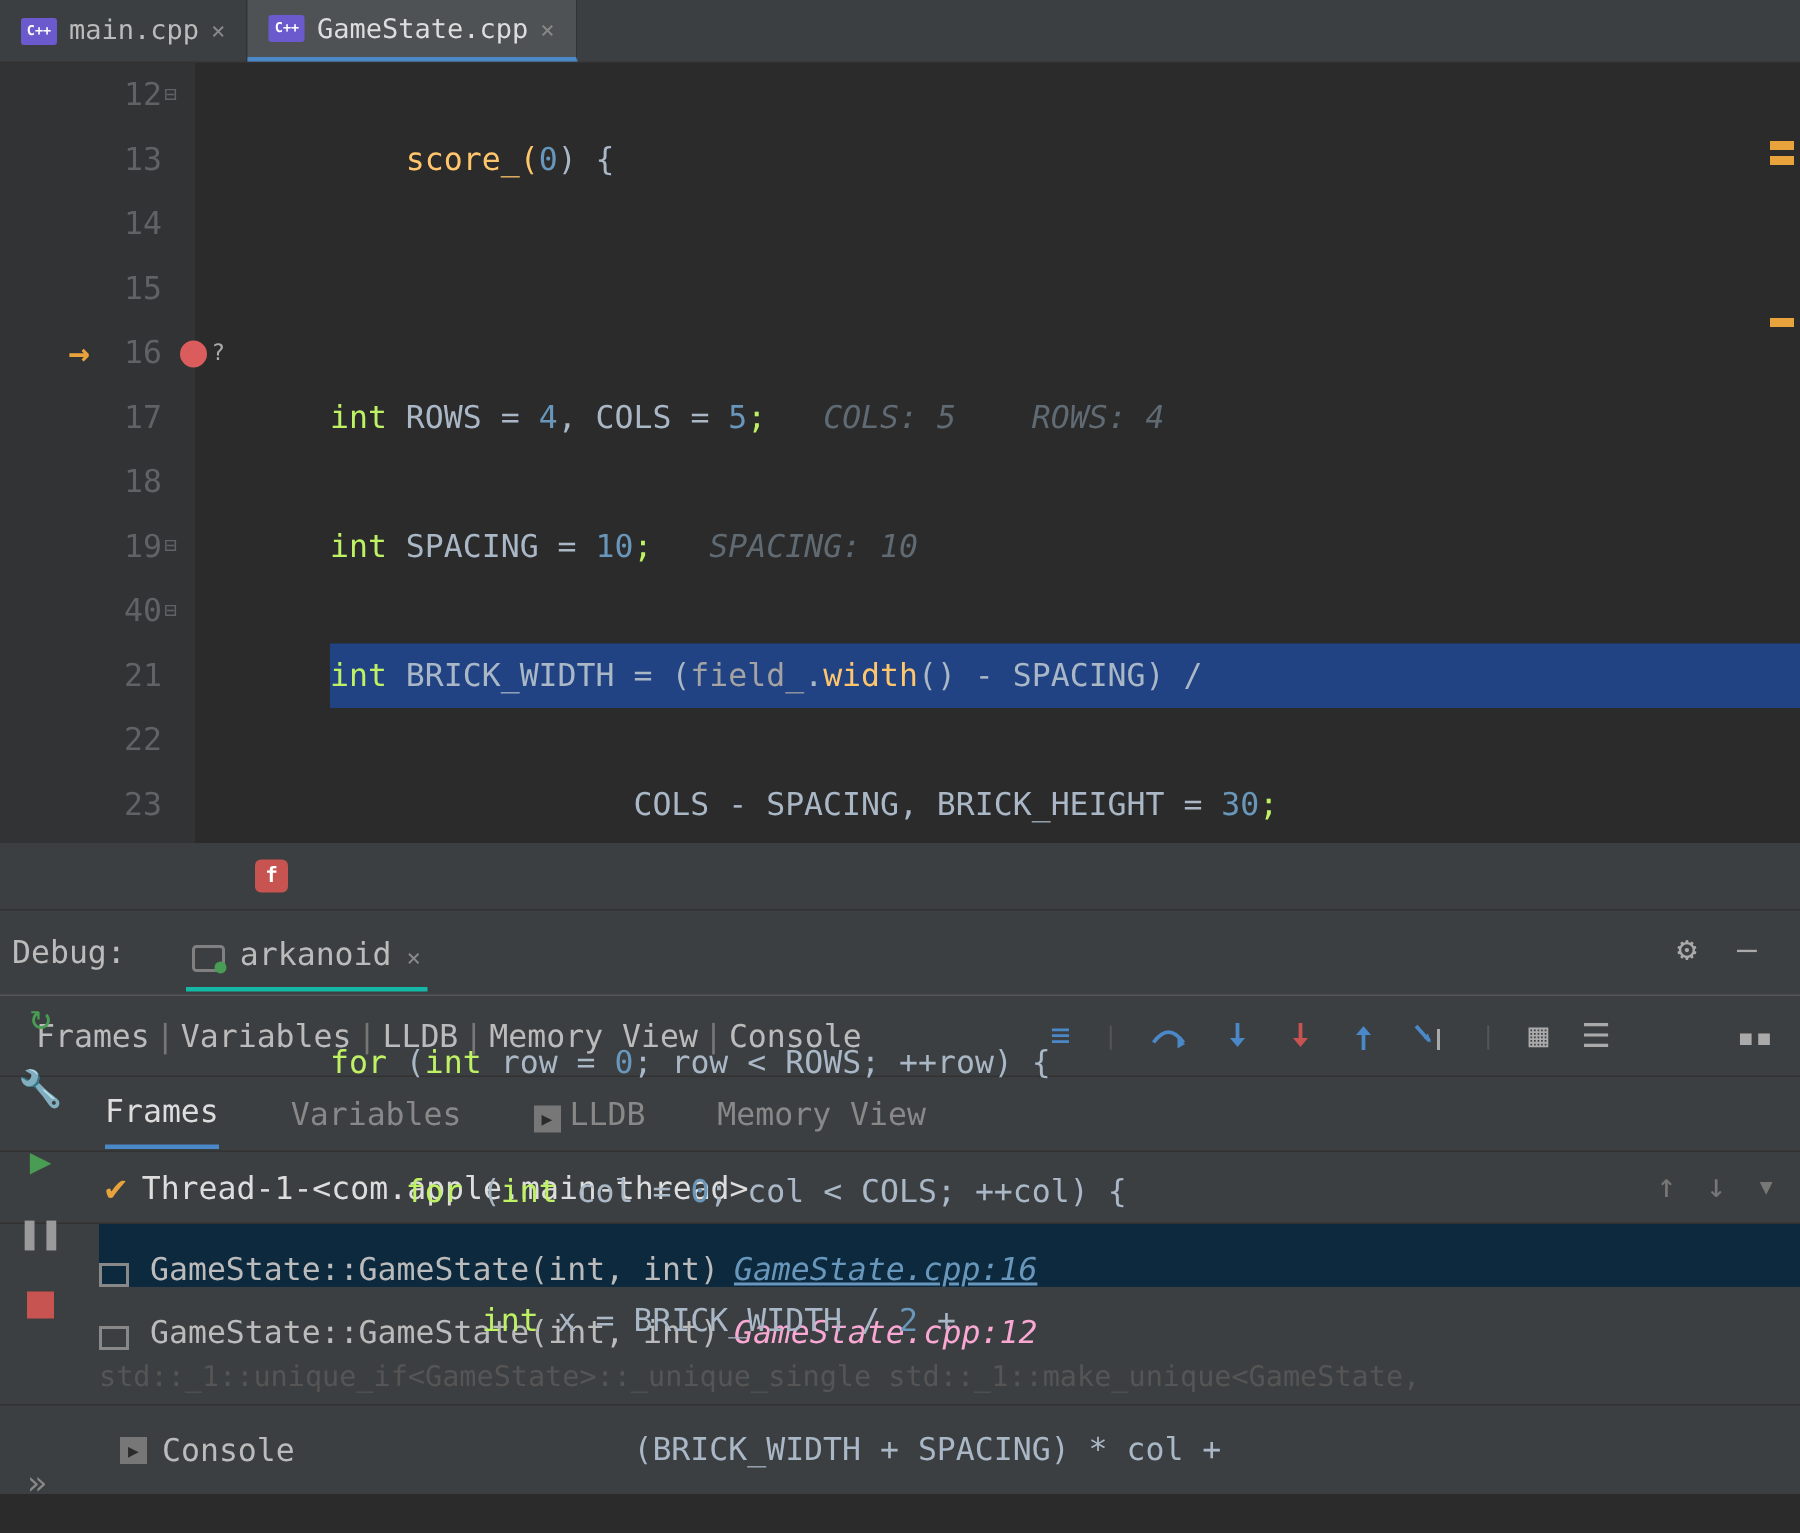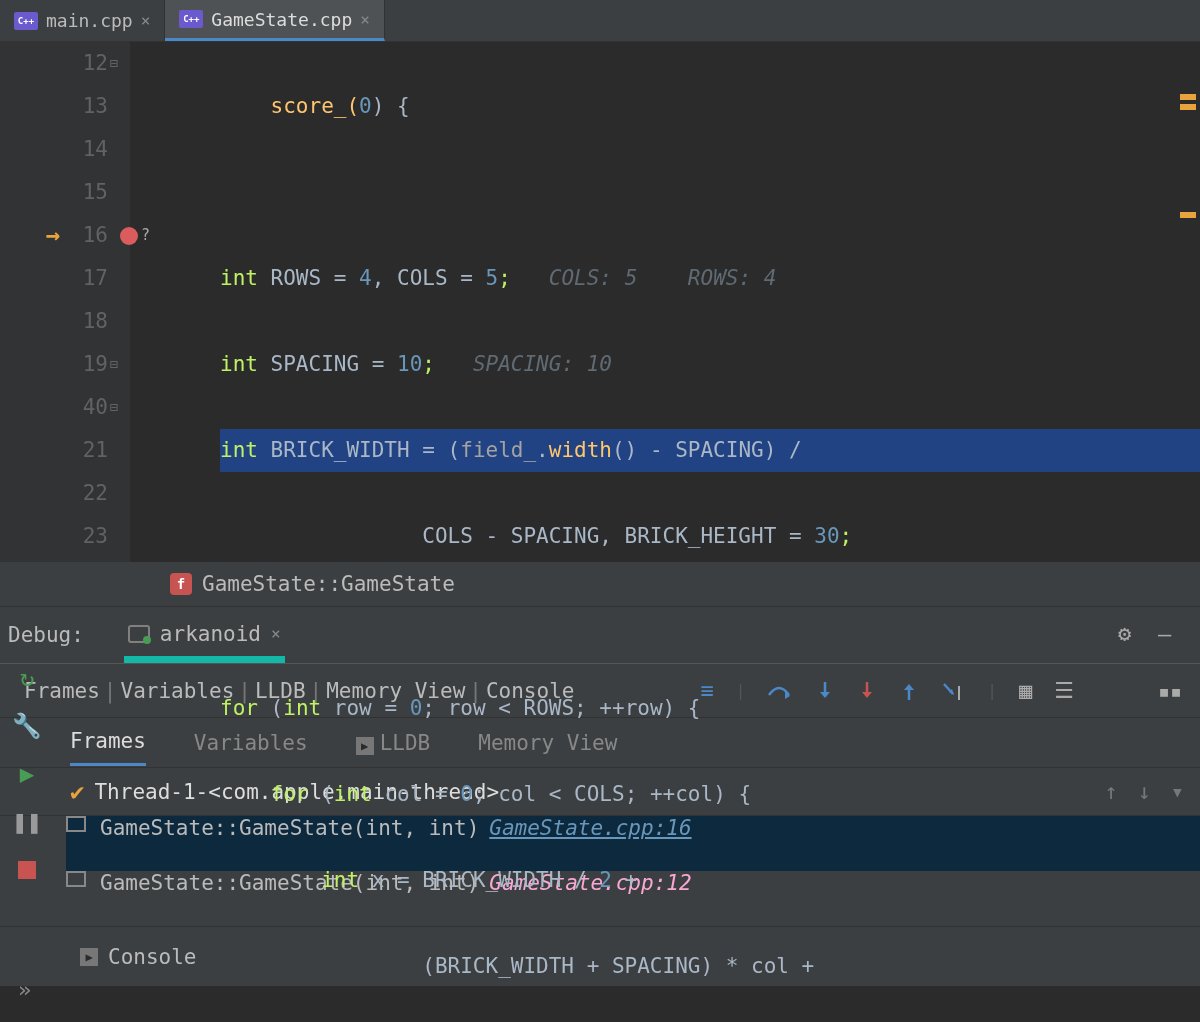--- a/index.html
+++ b/index.html
@@ -140,23 +140,23 @@
   border-bottom:1px solid #555;
   display:flex;
   align-items:center;
   padding:0 8px;
   font-size:21px;
   color:#bbb;
 }
 .debug-head .label { margin-right: 40px; }
 .debug-head .run-config {
   display:flex;
-  align-items:center;
+  align-items:flex-end;
   gap:10px;
-  border-bottom:7px solid #14b8a6;
+  border-bottom:3px solid #14b8a6;
   padding:14px 4px 10px;
 }
 .run-icon {
   width:22px;height:18px;border:2px solid #808080;border-radius:3px;position:relative;
 }
 .run-icon::after{content:"";position:absolute;bottom:-3px;right:-3px;width:8px;height:8px;background:#499c54;border-radius:50%;}
 .spacer {flex:1;}
 .tool-icon { width:28px;height:28px;color:#aaa;font-size:22px;margin:0 6px;cursor:pointer;}
 
 
@@ -201,23 +201,23 @@
 }
 .thread-bar .check{color:#e8a33d;margin-right:10px;font-size:24px;}
 .thread-bar .nav {margin-left:auto;margin-right:16px;color:#777;display:flex;gap:20px;font-size:22px;}
 
 
 .frames {
   background:#3c3f41;
   padding-left:66px;
 }
 .frame {
-  height:55px;
-  display:flex;
-  align-items:flex-start;
+  height:42px;
+  display:flex;
+  align-items:flex-end;
   font-size:21px;
   gap:10px;
   color:#bbb;
 }
 .frame.sel { background:#0d293e; }
 .frame .sq-icon{width:20px;height:16px;border:2px solid #888;display:inline-block;margin-right:4px;}
 .frame .loc { font-style:italic; color:#f9a8d4;}
 .frame.sel .loc { color:#6897bb;text-decoration:underline;}
 .frame-fade {
   height:36px;
@@ -323,21 +323,20 @@
   </div>
   <div class="right-marks">
     <div class="m1"></div>
       <div class="m2"></div>
       <div class="m3"></div>
   </div>
 </div>
 
 <div class="breadcrumb">
   <span class="f-icon">f</span>
-  <span>GameState::GameState</span>
 </div>
 
 <div class="debug-head">
   <span class="label">Debug:</span>
   <div class="run-config">
     <span class="run-icon"></span>
     <span>arkanoid</span>
     <span class="close-x">×</span>
   </div>
   <span class="spacer"></span>
@@ -421,20 +420,21 @@
   <div class="frame sel">
     <span class="sq-icon"></span>
     <span>GameState::GameState(int, int)</span>
     <span class="loc">GameState.cpp:16</span>
   </div>
   <div class="frame">
     <span class="sq-icon"></span>
     <span>GameState::GameState(int, int)</span>
     <span class="loc">GameState.cpp:12</span>
   </div>
+  <div class="frame-fade"> std::_1::unique_if&lt;GameState&gt;::_unique_single std::_1::make_unique&lt;GameState,</div>
 </div>
 
 <div class="console-bar">
   <span class="chev-icon" style="width:18px;height:18px;background:#777;display:inline-flex;align-items:center;justify-content:center;color:#2b2b2b;font-size:12px">▶</span>
   <span>Console</span>
 </div>
 
 <span class="bottom-chev">»</span>
 
 </body></html>

